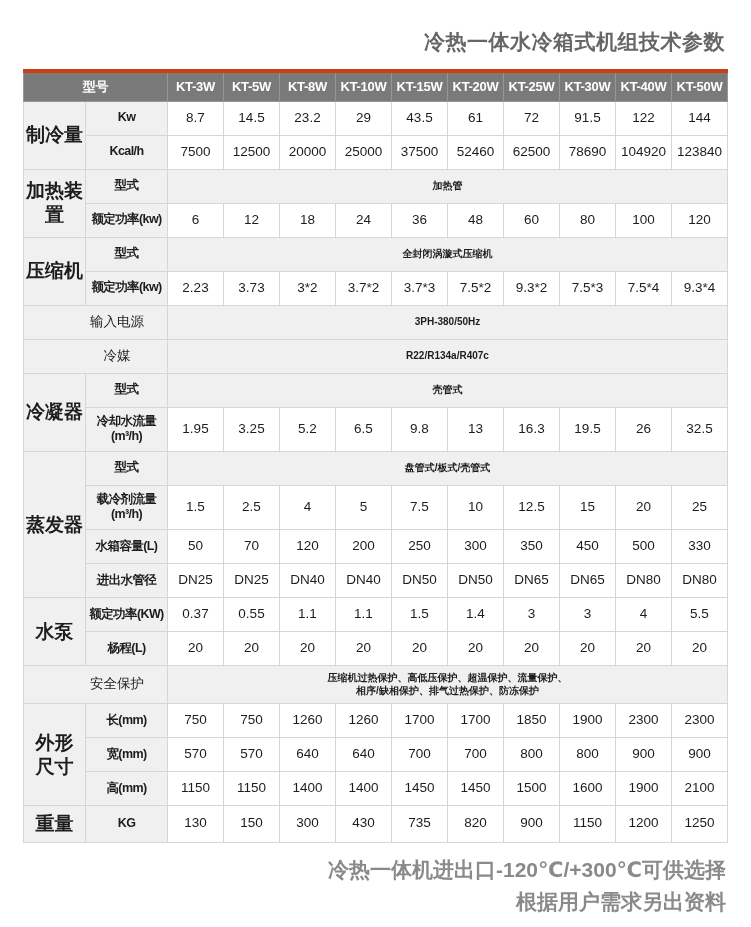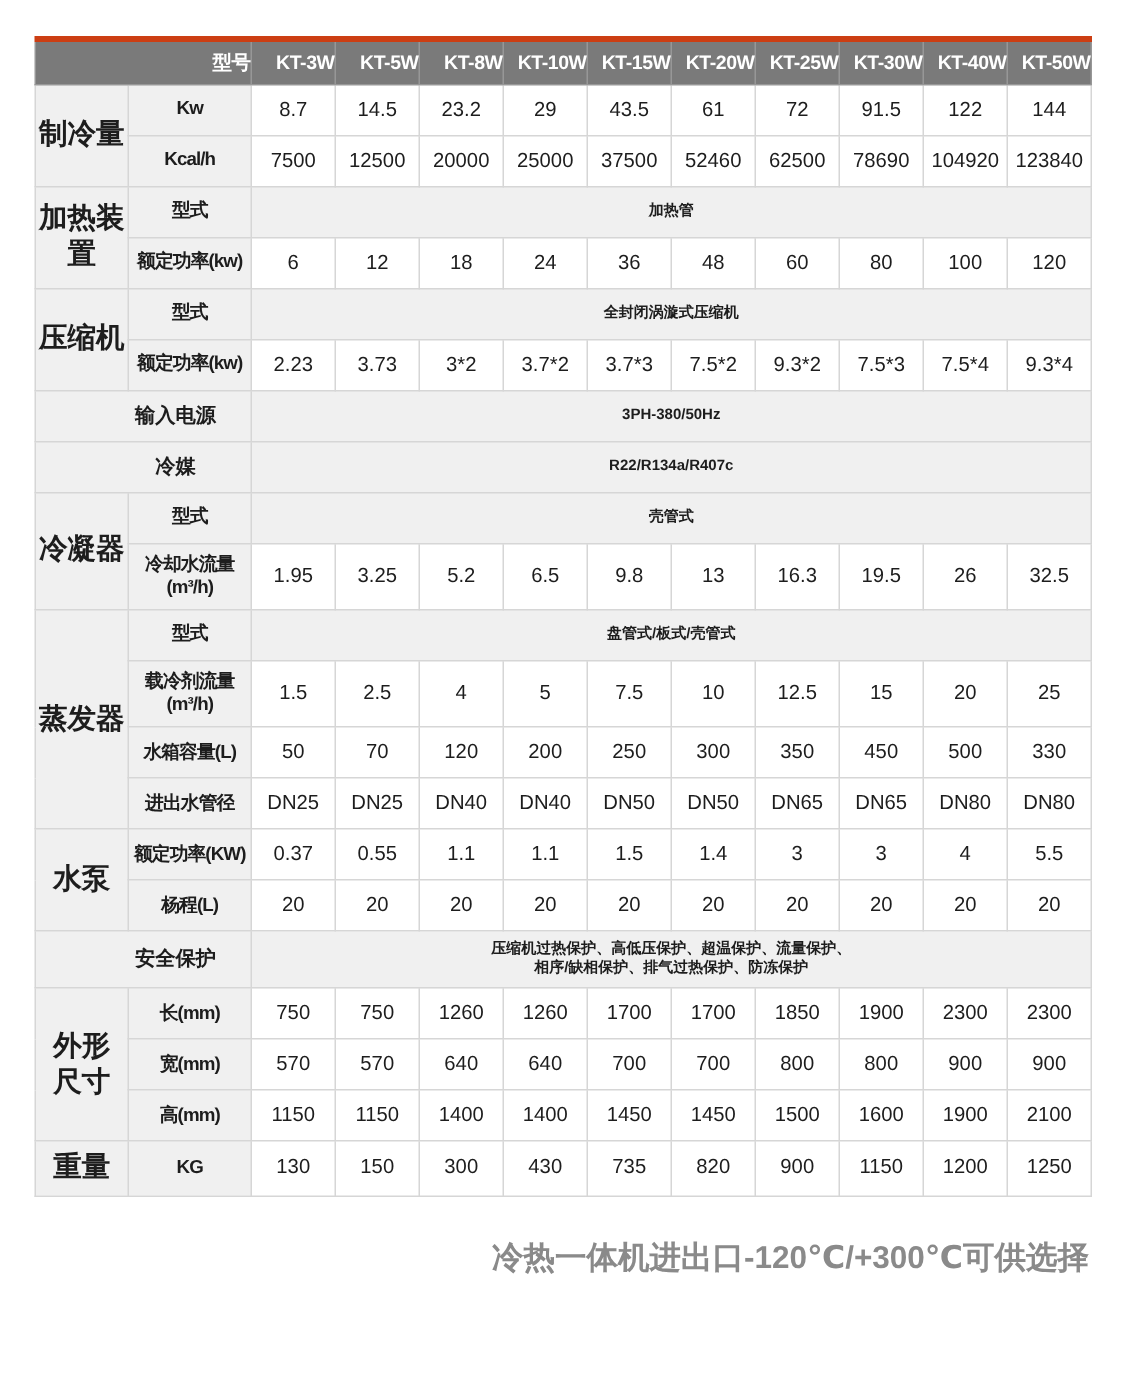--- a/index.html
+++ b/index.html
@@ -13,44 +13,45 @@
   .title{
     text-align:right;color:var(--title_text);font-size:21px;font-weight:bold;
     letter-spacing:0.5px;margin:4px 3px 13px 0;
   }
   table.spec{
     width:100%;border-collapse:collapse;table-layout:fixed;
     border:1px solid var(--border);border-top:4px solid var(--accent);
     font-size:14px;color:var(--cell_text);
   }
   col.c-group{width:62px;} col.c-sub{width:82px;}
-  thead tr{height:30px;text-align:right;}
+  thead tr{height:30px;}
   thead th{
     background:var(--header_bg);color:var(--header_text);font-weight:bold;font-size:13px;
     border:1px solid var(--header_divider);border-top:none;padding:4px 0;letter-spacing:-0.3px;
   }
   tbody tr{height:34px;}
   tbody td{
     border:1px solid var(--border);text-align:center;vertical-align:middle;
     padding:6px 1px;white-space:pre-line;line-height:1.25;
   }
   td.group{background:var(--label_bg);font-weight:bold;font-size:19px;}
   td.sub{background:var(--label_bg);font-size:12.5px;letter-spacing:-0.6px;font-weight:bold;}
-  td.label2{background:var(--label_bg);font-weight:bold;font-size:13.5px;padding-left:44px;}
+  td.label2{background:var(--label_bg);font-weight:normal;font-size:13.5px;padding-left:44px;}
   td.span-val{background:var(--label_bg);font-size:10px;font-weight:bold;}
   td.value{background:var(--value_bg);font-size:13.5px;}
   .footer{
-    margin-top:25px;text-align:right;color:var(--footer_text);
+    margin-top:11px;text-align:right;color:var(--footer_text);
     font-size:21px;font-weight:bold;line-height:1.55;padding-right:2px;
   }
 </style>
 </head>
 <body>
 
 <div class="page">
+  <h1 class="title">冷热一体水冷箱式机组技术参数</h1>
 
   <table class="spec">
     <colgroup>
       <col class="c-group">
         <col class="c-sub">
       <col>
         <col>
         <col>
         <col>
         <col>
@@ -295,14 +296,15 @@
           <td class="value">900</td>
           <td class="value">1150</td>
           <td class="value">1200</td>
           <td class="value">1250</td>
         </tr>
       </tbody>
   </table>
 
   <div class="footer">
     <div>冷热一体机进出口-120℃/+300℃可供选择</div>
+    <div>根据用户需求另出资料</div>
   </div>
 </div>
 
 </body></html>

